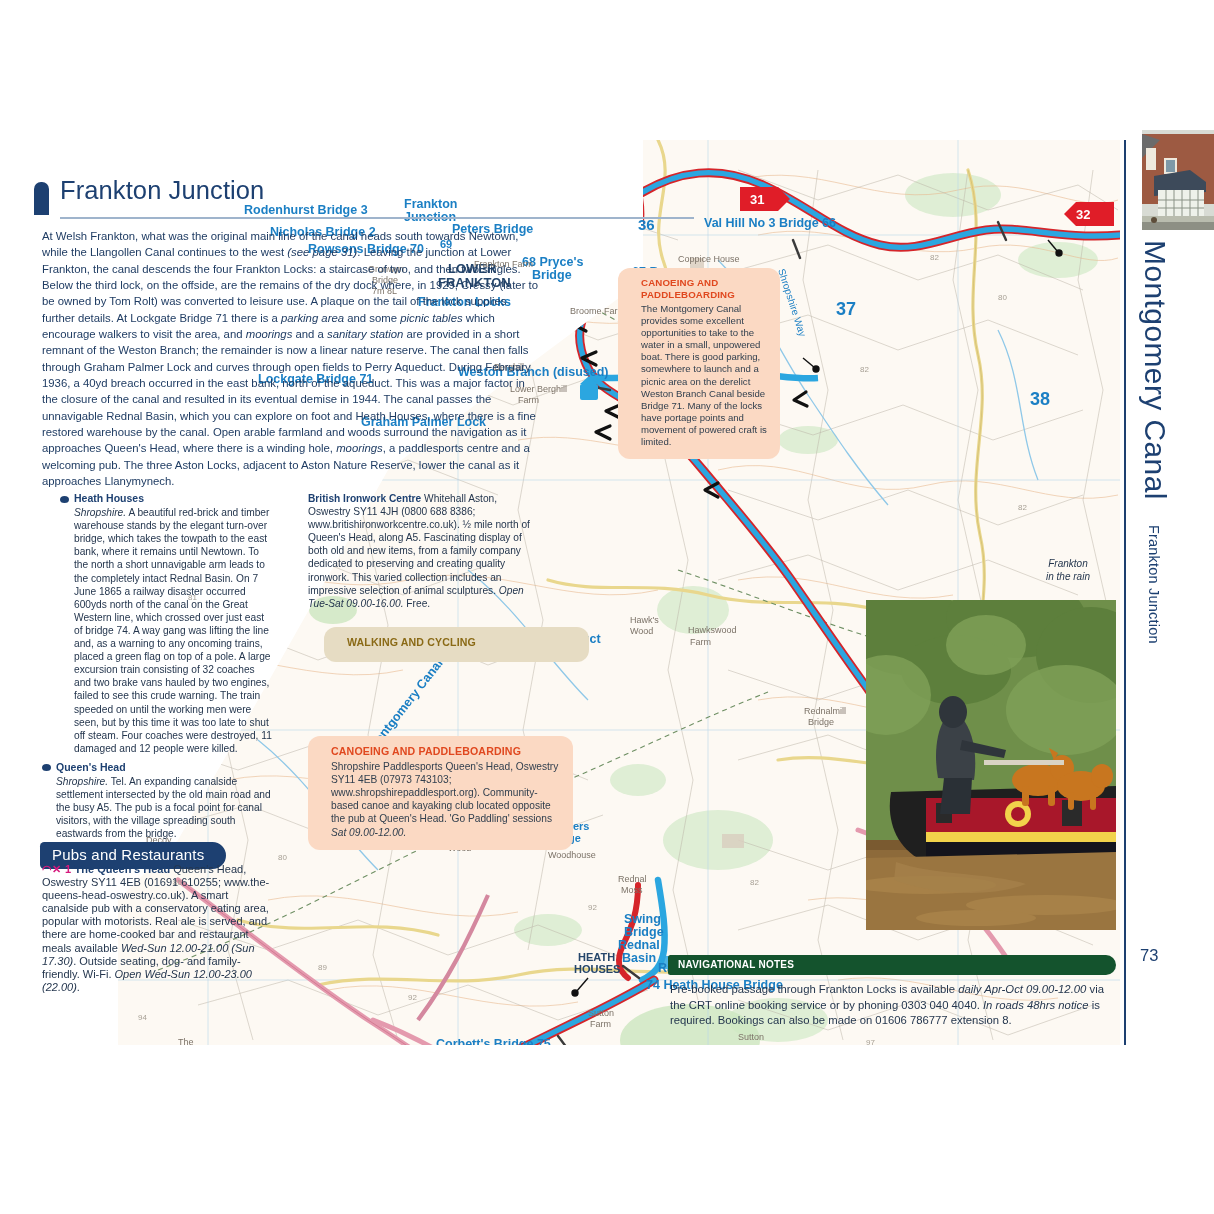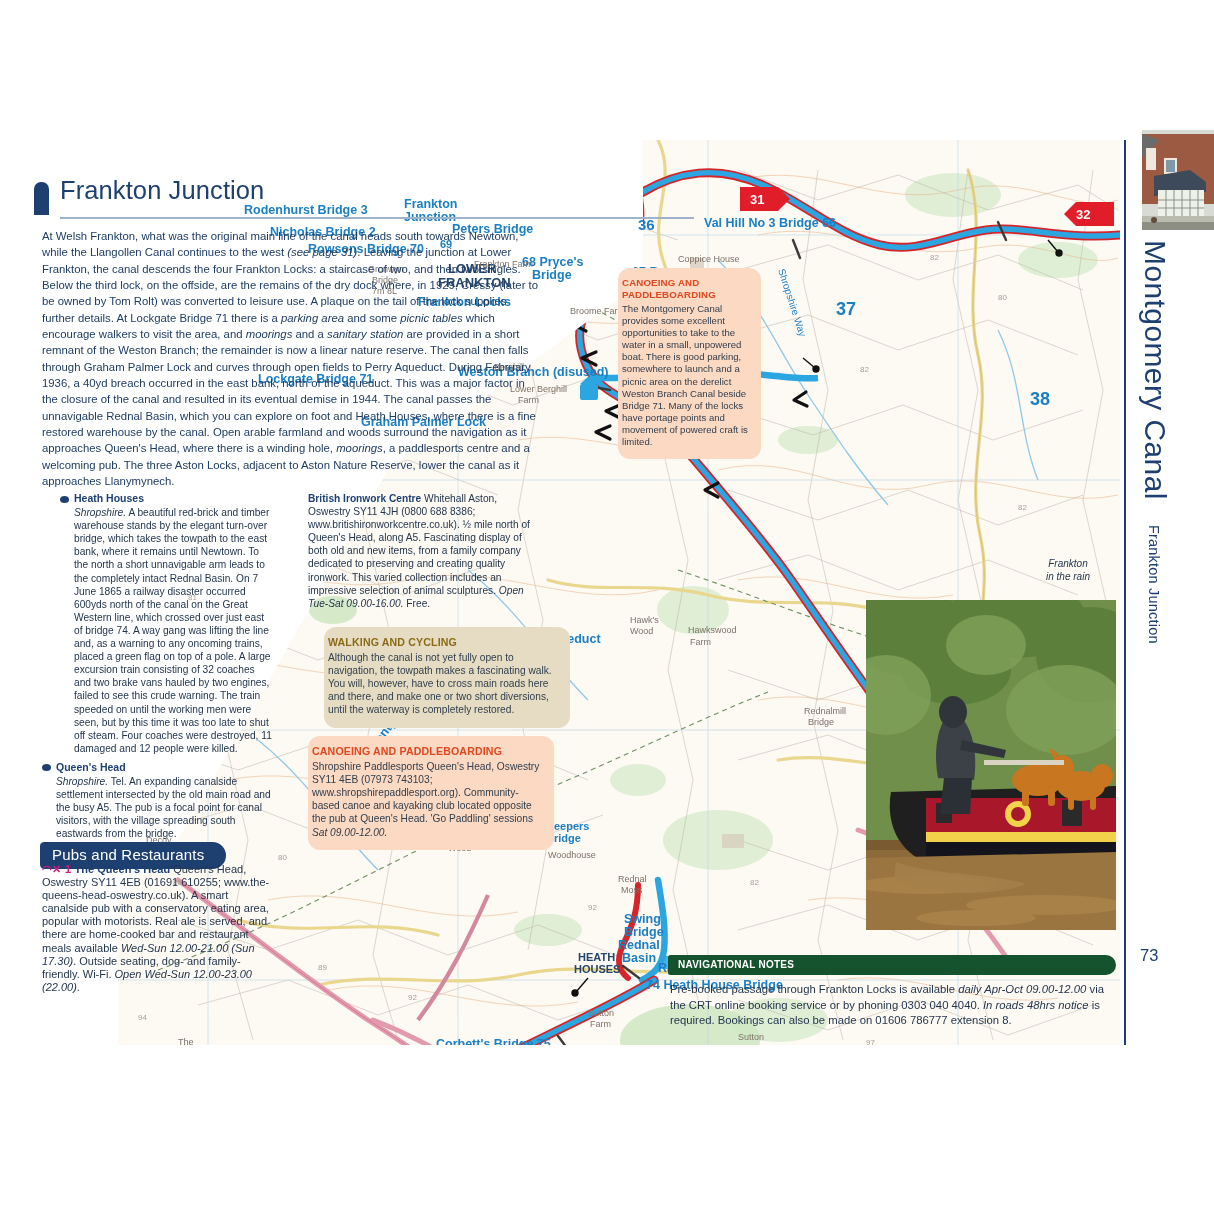--- a/index.html
+++ b/index.html
@@ -32,21 +32,21 @@
   .poi .bullet{position:absolute;left:-14px;top:3.5px;width:9px;height:7px;
     border-radius:50%;background:#1d4071;}
   .poi h4{margin:0 0 1px 0;font-size:10.5px;color:#1d4071;font-weight:bold;}
   .poi p{margin:0;}
   .poi i{}
   .ent{margin:0 0 12px 0;}
   .ent b{color:#1d4071;}
   .ent i{font-style:italic;}
 
   
-  .box{border-radius:12px;padding:9px 12px 11px 4px;font-size:10.2px;line-height:13.1px;}
+  .box{border-radius:12px;padding:9px 12px 11px 23px;font-size:10.2px;line-height:13.1px;}
   .box h5{margin:0 0 2px 0;font-size:10.6px;font-weight:bold;letter-spacing:.15px;}
   .box p{margin:0;color:#32404f;}
   .box i{font-style:italic;}
   .box-walk{background:#e6dcc3;}
   .box-walk h5{color:#8a6a16;}
   .box-canoe{background:#fbd9c3;}
   .box-canoe h5{color:#e0481f;}
 
   #walking-box{position:absolute;left:324px;top:627px;width:230px;}
   #canoe-box-2{position:absolute;left:308px;top:736px;width:230px;}
@@ -521,21 +521,20 @@
 
   <div class="colB">
     <p class="ent">
       <b>British Ironwork Centre</b>
       <span>Whitehall Aston, Oswestry SY11 4JH (0800 688 8386; www.britishironworkcentre.co.uk). ½ mile north of Queen's Head, along A5. Fascinating display of both old and new items, from a family company dedicated to preserving and creating quality ironwork. This varied collection includes an impressive selection of animal sculptures. <i>Open Tue-Sat 09.00-16.00.</i> Free.</span>
     </p>
   </div>
 
   <div class="box box-walk" id="walking-box">
     <h5>WALKING AND CYCLING</h5>
-    <p>Although the canal is not yet fully open to navigation, the towpath makes a fascinating walk. You will, however, have to cross main roads here and there, and make one or two short diversions, until the waterway is completely restored.</p>
   </div>
 
   <div class="box box-canoe" id="canoe-box-2">
     <h5>CANOEING AND PADDLEBOARDING</h5>
     <p>
       Shropshire Paddlesports
       Queen's Head, Oswestry SY11 4EB (07973 743103; www.shropshirepaddlesport.org). Community-based canoe and kayaking club located opposite the pub at Queen's Head. 'Go Paddling' sessions <i>Sat 09.00-12.00.</i>
     </p>
   </div>
 

